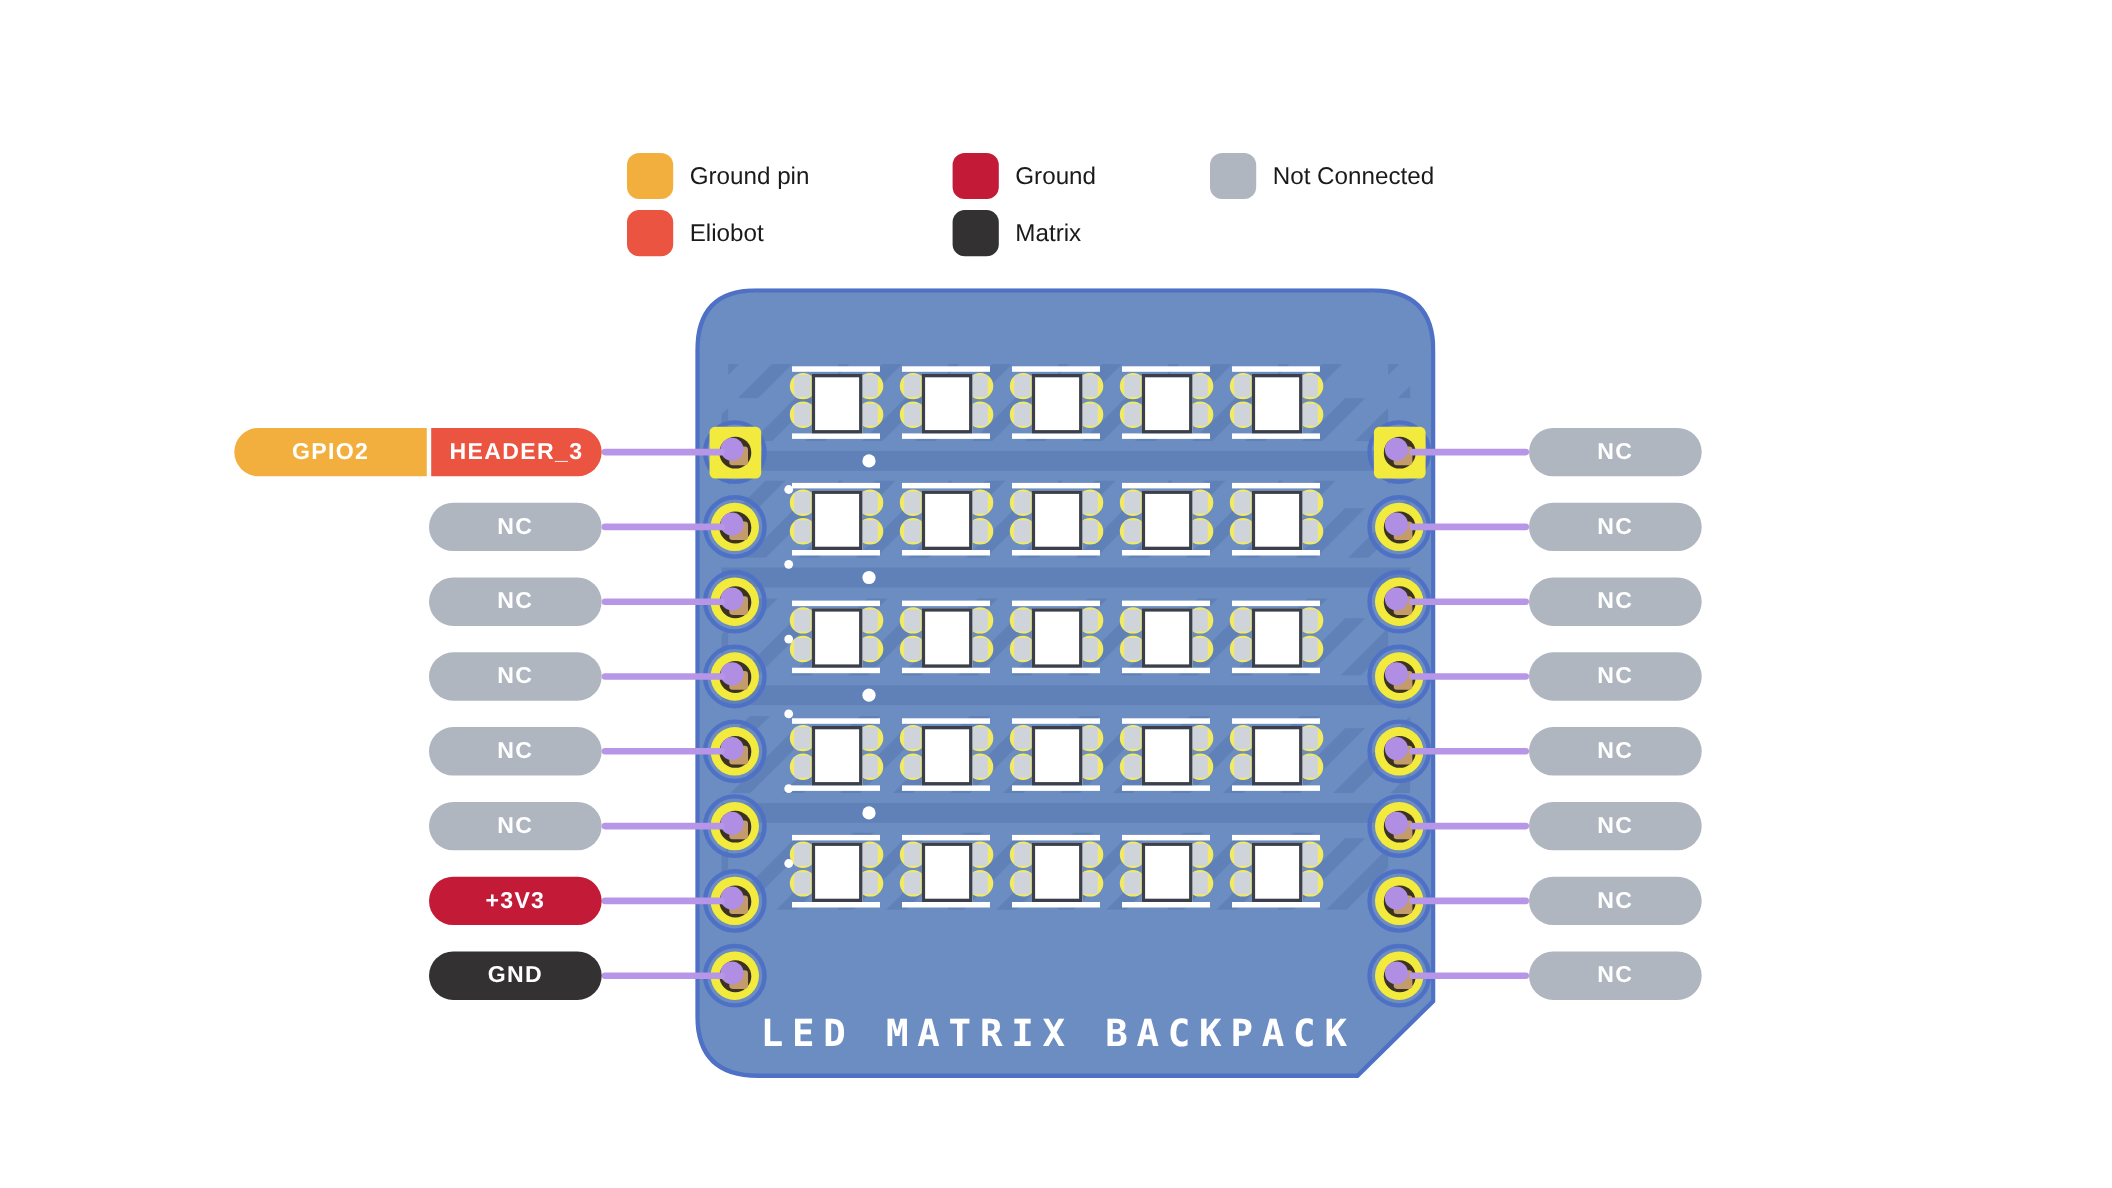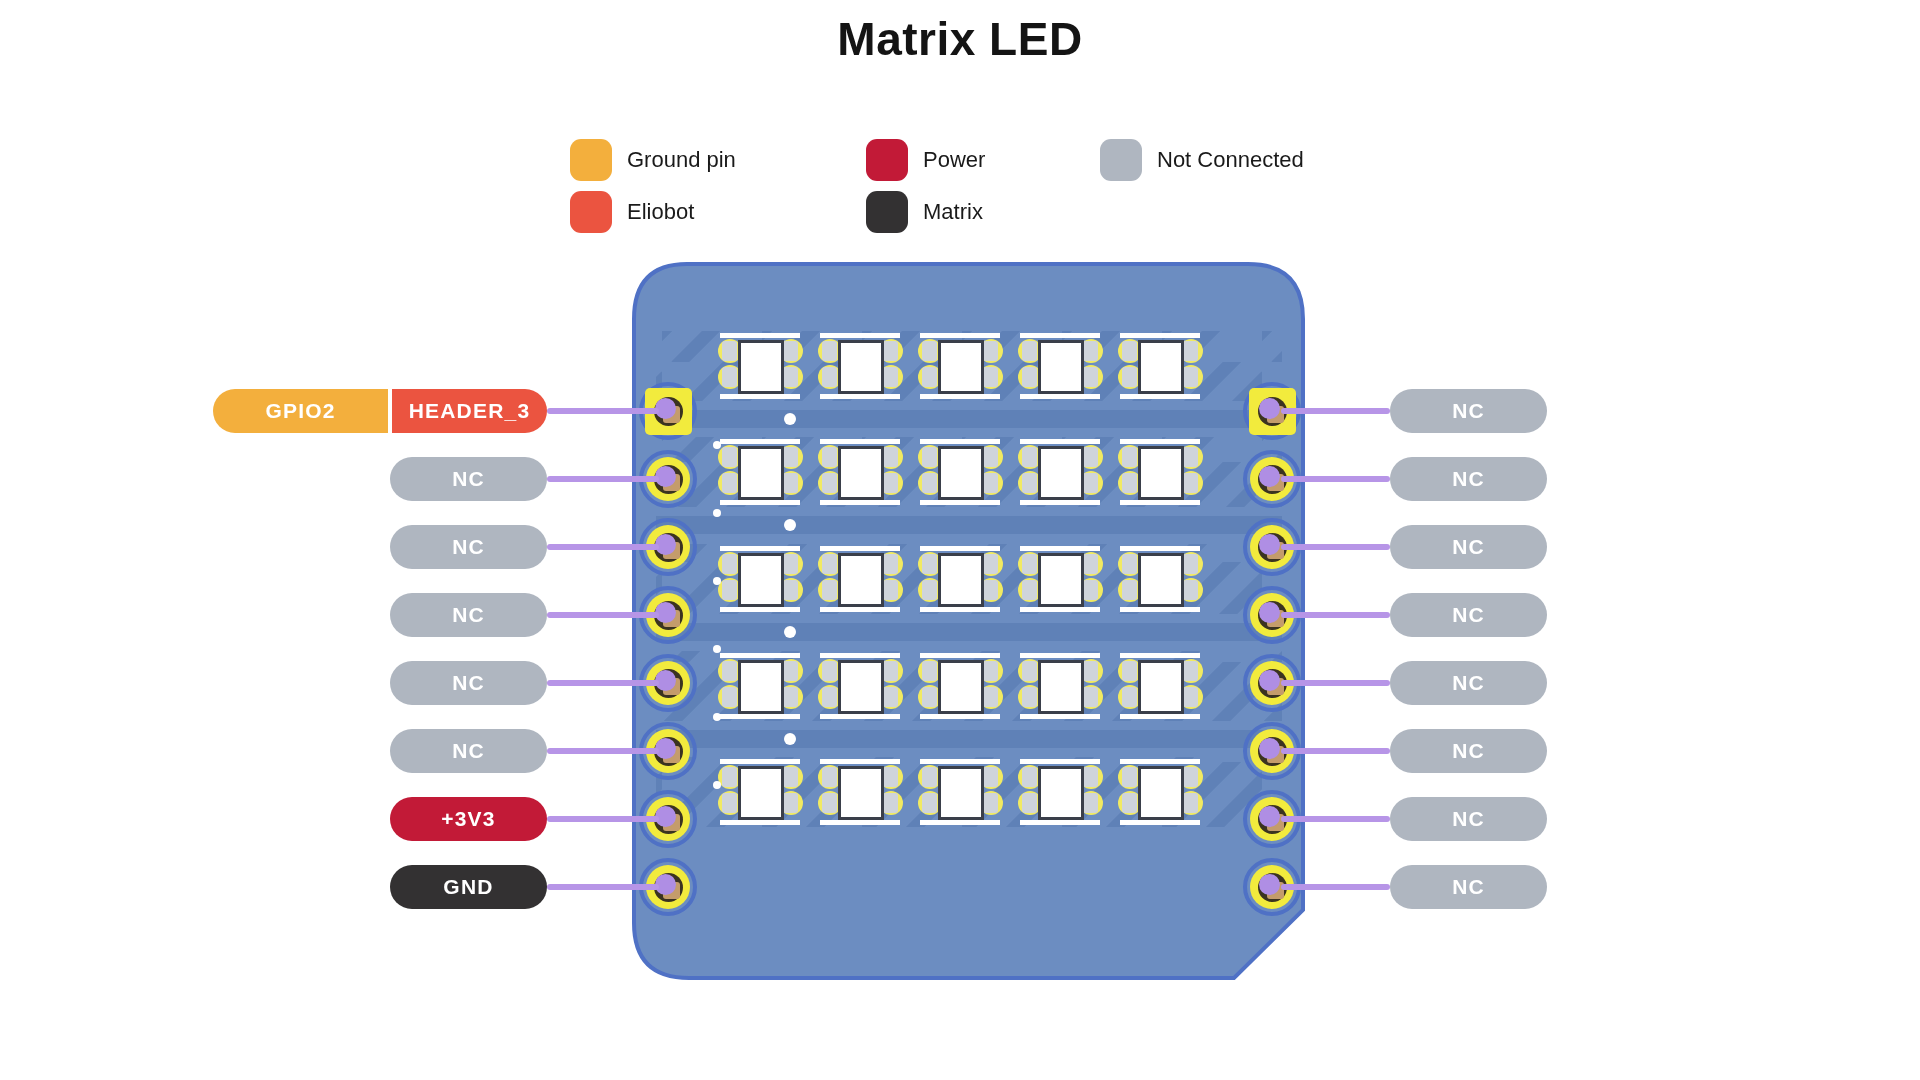--- a/index.html
+++ b/index.html
@@ -38,37 +38,36 @@
   
   .wire{position:absolute;height:6px;border-radius:3px;z-index:4;}
   .pill{position:absolute;height:44px;display:flex;align-items:center;justify-content:center;
         color:#ffffff;font-weight:bold;font-size:21px;letter-spacing:1.2px;z-index:5;}
 </style>
 </head>
 <body>
 
 <div class="canvas">
 
-  <div class="page-title">Matrix LED</div>
 
   <div id="legend">
       <div class="legend-col" style="left: 570px; top: 139px;">
         <div class="legend-item">
           <div class="legend-swatch" style="background: rgb(243, 175, 61);"></div>
           <div class="legend-label">Ground pin</div>
         </div>
         <div class="legend-item">
           <div class="legend-swatch" style="background: rgb(235, 84, 64);"></div>
           <div class="legend-label">Eliobot</div>
         </div>
       </div>
       <div class="legend-col" style="left: 866px; top: 139px;">
         <div class="legend-item">
           <div class="legend-swatch" style="background: rgb(194, 26, 55);"></div>
-          <div class="legend-label">Power</div>
+          <div class="legend-label">Ground</div>
         </div>
         <div class="legend-item">
           <div class="legend-swatch" style="background: rgb(51, 49, 50);"></div>
           <div class="legend-label">Matrix</div>
         </div>
       </div>
       <div class="legend-col" style="left: 1100px; top: 139px;">
         <div class="legend-item">
           <div class="legend-swatch" style="background: rgb(175, 182, 192);"></div>
           <div class="legend-label">Not Connected</div>
@@ -105,20 +104,21 @@
           <circle cx="36" cy="421" r="27" fill="none" stroke="#4F71C5" stroke-width="4"></circle>
           <circle cx="640" cy="421" r="27" fill="none" stroke="#4F71C5" stroke-width="4"></circle>
           <circle cx="36" cy="489" r="27" fill="none" stroke="#4F71C5" stroke-width="4"></circle>
           <circle cx="640" cy="489" r="27" fill="none" stroke="#4F71C5" stroke-width="4"></circle>
           <circle cx="36" cy="557" r="27" fill="none" stroke="#4F71C5" stroke-width="4"></circle>
           <circle cx="640" cy="557" r="27" fill="none" stroke="#4F71C5" stroke-width="4"></circle>
           <circle cx="36" cy="625" r="27" fill="none" stroke="#4F71C5" stroke-width="4"></circle>
           <circle cx="640" cy="625" r="27" fill="none" stroke="#4F71C5" stroke-width="4"></circle>
         </g>
     </svg>
+    <div class="board-footer">LED MATRIX BACKPACK</div>
     <div id="led-grid">
         <div class="led" style="left: 88px; top: 71px;">
           <div class="bar top"></div>
           <div class="bar bottom"></div>
           <div class="tick"></div>
           <div class="glow" style="left: -2px; top: 6px; background: rgb(241, 234, 98);"></div>
           <div class="lpad" style="left: 2px; top: 8px; background: rgb(207, 212, 219);"></div>
           <div class="glow" style="left: -2px; top: 32px; background: rgb(241, 234, 98);"></div>
           <div class="lpad" style="left: 2px; top: 34px; background: rgb(207, 212, 219);"></div>
           <div class="glow" style="left: 59px; top: 6px; background: rgb(241, 234, 98);"></div>

